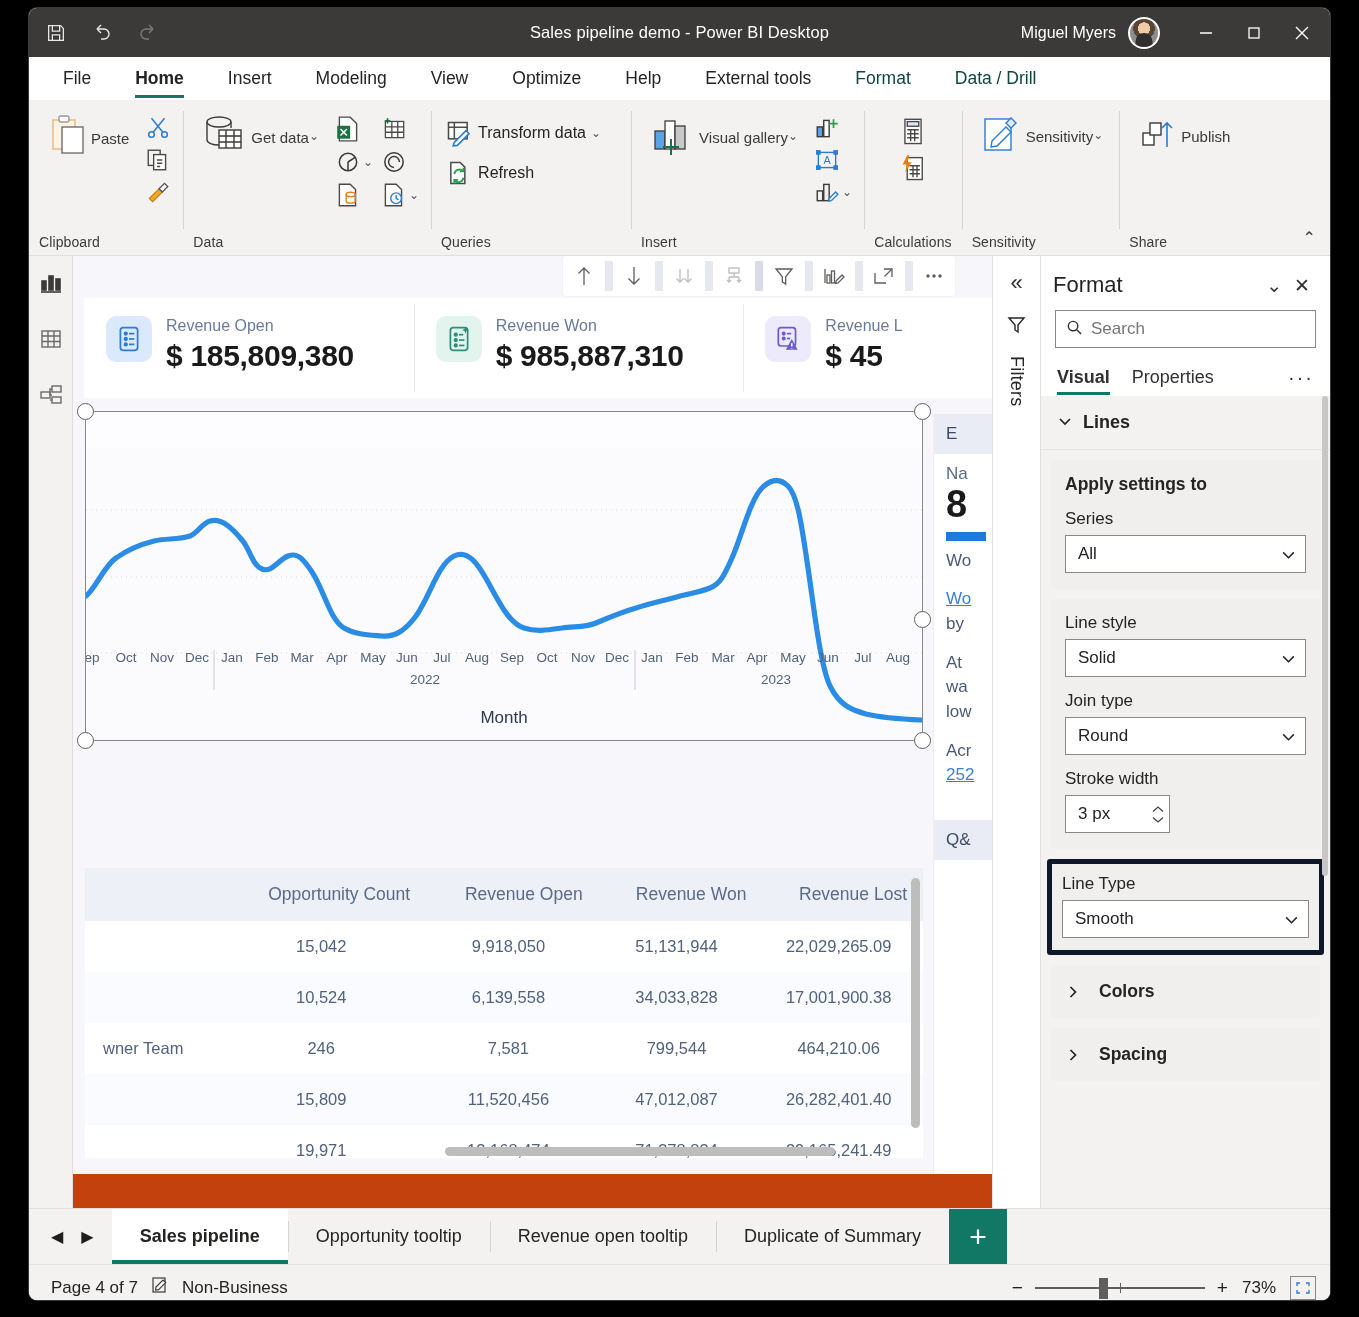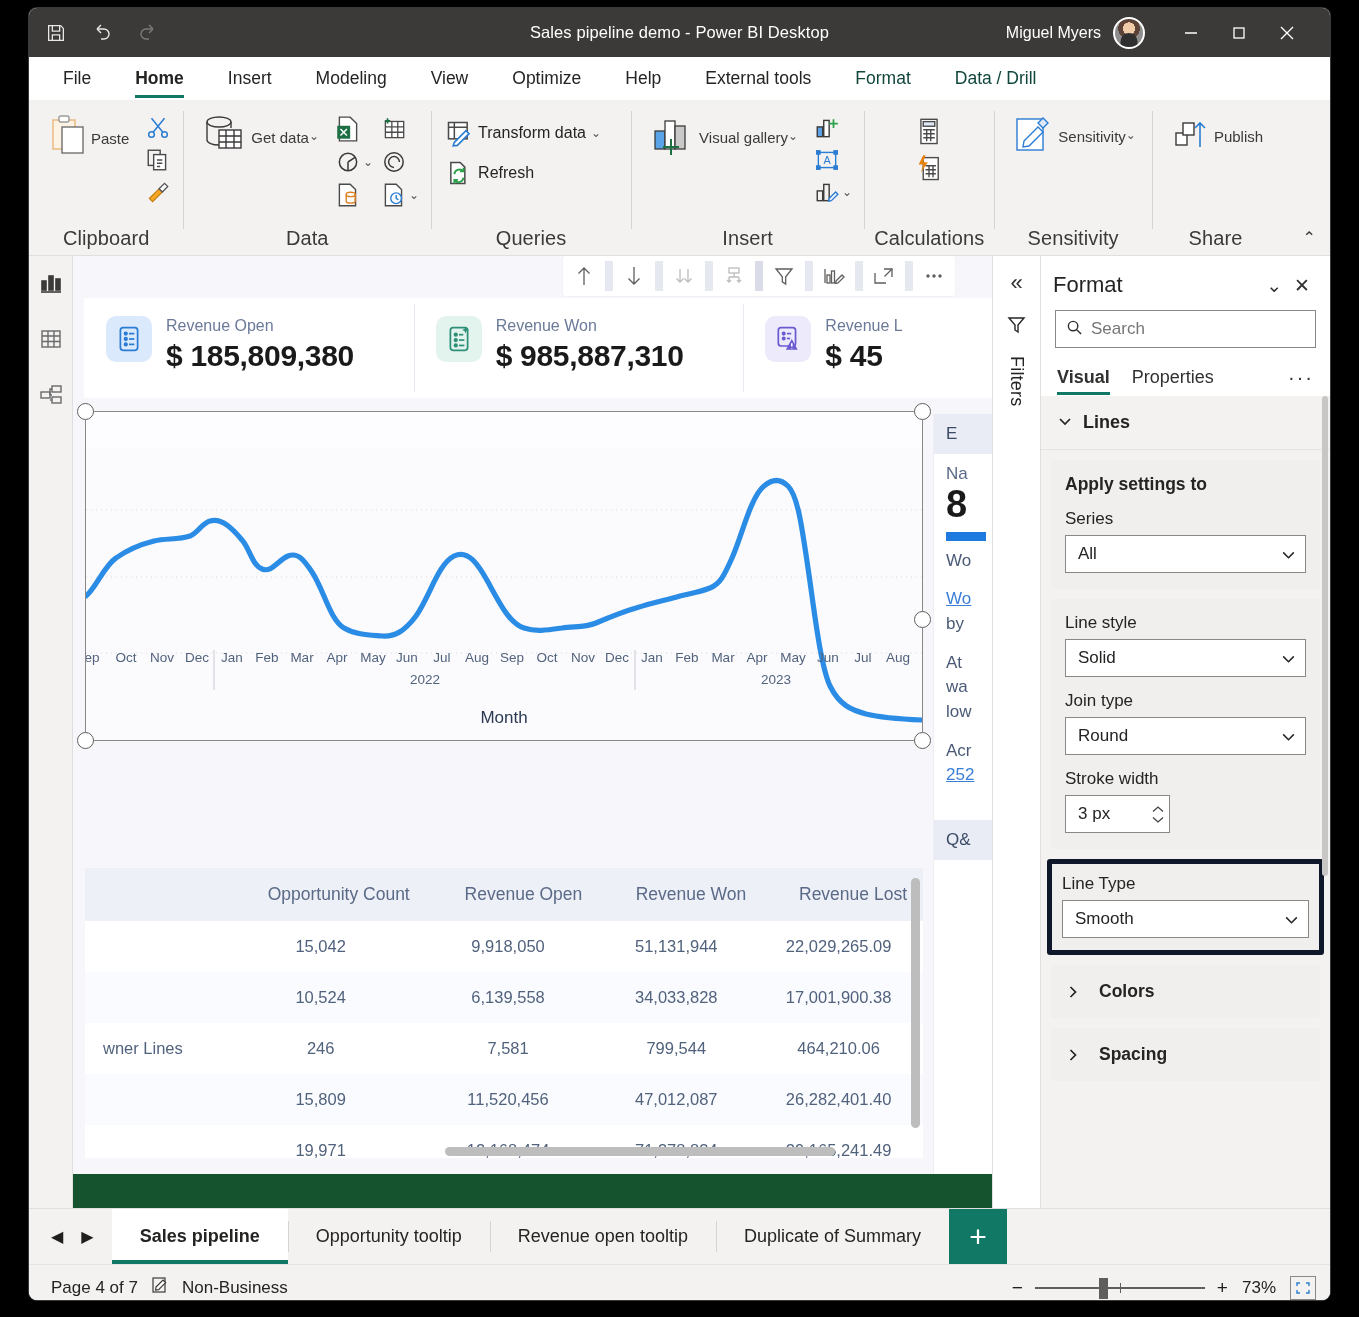--- a/index.html
+++ b/index.html
@@ -27,21 +27,21 @@
     color: #ffffff;
     display: flex;
     align-items: center;
   }
   .qat { display: flex; align-items: center; gap: 20px; padding-left: 14px; }
   .qat .qicon { width: 26px; height: 26px; display: flex; align-items: center; justify-content: center; cursor: pointer; }
   .title-text {
     position: absolute; left: 0; right: 0; text-align: center;
     font-size: 16.5px; letter-spacing: .1px; pointer-events: none;
   }
-  .tb-right { margin-left: auto; display: flex; align-items: center; gap: 0; padding-right: 19px; }
+  .tb-right { margin-left: auto; display: flex; align-items: center; gap: 0; padding-right: 4px; }
   .user-name { font-size: 16px; margin-right: 12px; }
   .avatar {
     width: 32px; height: 32px; border-radius: 50%;
     background: radial-gradient(circle at 50% 34%, #f0cba8 0 26%, #5b4437 27% 46%, #8d8d8d 47% 100%);
     border: 2px solid #fff; margin-right: 22px; overflow: hidden; position: relative;
   }
   .avatar::after {
     content: ""; position: absolute; left: 50%; top: 52%;
     transform: translateX(-50%); width: 17px; height: 16px; border-radius: 9px 9px 3px 3px;
     background: #2f2f2f;
@@ -70,21 +70,21 @@
   .ribbon {
     height: 155px; background: #f3f2f1; display: flex; align-items: stretch;
     position: relative; border-bottom: 1px solid #e1dfdd;
   }
   .rgroup { display: flex; flex-direction: column; position: relative; padding: 6px 10px 0 10px; }
   .rgroup + .rgroup::before {
     content: ""; position: absolute; left: 0; top: 10px; bottom: 26px; width: 1px; background: #d6d4d2;
   }
   .rgroup-body { flex: 1; display: flex; align-items: flex-start; gap: 8px; padding-top: 4px; }
   .rgroup-label {
-    font-size: 20px; color: #3b3a39; text-align: center; padding-bottom: 5px; letter-spacing: .1px;
+    font-size: 14px; color: #3b3a39; text-align: left; padding-bottom: 5px; letter-spacing: .1px;
   }
   .bigbtn {
     display: flex; flex-direction: row; align-items: center; justify-content: flex-start;
     min-width: 58px; padding: 2px 6px; cursor: pointer; border-radius: 3px;
   }
   .bigbtn .cap { font-size: 15px; color: #3b3a39; text-align: center; line-height: 1.15; margin-top: 3px; }
   .smallcol { display: flex; flex-direction: column; gap: 2px; padding-top: 2px; text-align: center; }
   .smallbtn { display: flex; align-items: center; gap: 5px; padding: 2px 4px; border-radius: 3px; cursor: pointer; }
   .smallbtn .cap { font-size: 16px; color: #252423; white-space: nowrap; }
   .grid2 { display: grid; grid-template-columns: auto auto; gap: 2px 4px; align-items: center; padding-top: 2px;}
@@ -100,21 +100,21 @@
 
   .leftrail {
     width: 44px; background: #f3f2f1; padding-top: 10px; display: flex; flex-direction: column;
     align-items: center; gap: 22px; border-right: 1px solid #e1dfdd;
   }
   .rail-item { width: 34px; height: 34px; display: flex; align-items: center; justify-content: center; cursor: pointer; border-radius: 3px; position: relative;}
   .rail-item.active::before {
     content: ""; position: absolute; left: -10px; top: 4px; width: 3px; height: 26px; background: #117865;
   }
 
-  .canvaswrap { flex: 1; position: relative; background: #14532d; overflow: hidden; }
+  .canvaswrap { flex: 1; position: relative; background: #c2410c; overflow: hidden; }
   .canvas {
     position: absolute; left: 0; top: 0; width: 1000px; height: 918px;
     background: #f7f7fb;
   }
 
   
   .kpirow { position: absolute; left: 11px; top: 42px; right: 0; height: 100px; display: flex; }
   .kpicard {
     width: 365px; background: #ffffff; display: flex; align-items: flex-start; gap: 14px;
     padding: 18px 0 0 22px; position: relative;
@@ -800,21 +800,21 @@
                 <td>22,029,265.09</td>
               </tr>
               <tr class="alt">
                 <td class="first"></td>
                 <td>10,524</td>
                 <td>6,139,558</td>
                 <td>34,033,828</td>
                 <td>17,001,900.38</td>
               </tr>
               <tr>
-                <td class="first">wner Lines</td>
+                <td class="first">wner Team</td>
                 <td>246</td>
                 <td>7,581</td>
                 <td>799,544</td>
                 <td>464,210.06</td>
               </tr>
               <tr class="alt">
                 <td class="first"></td>
                 <td>15,809</td>
                 <td>11,520,456</td>
                 <td>47,012,087</td>

